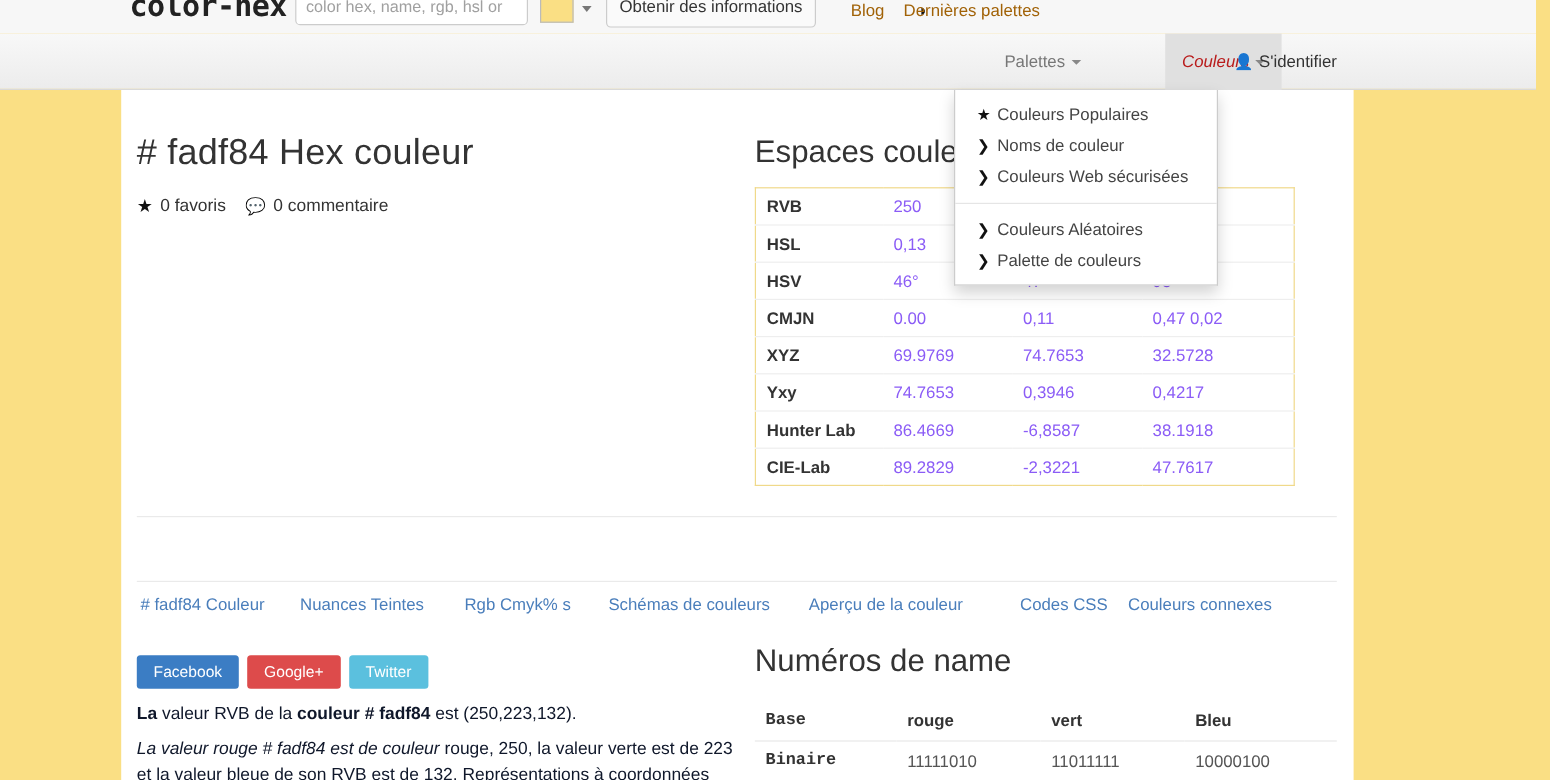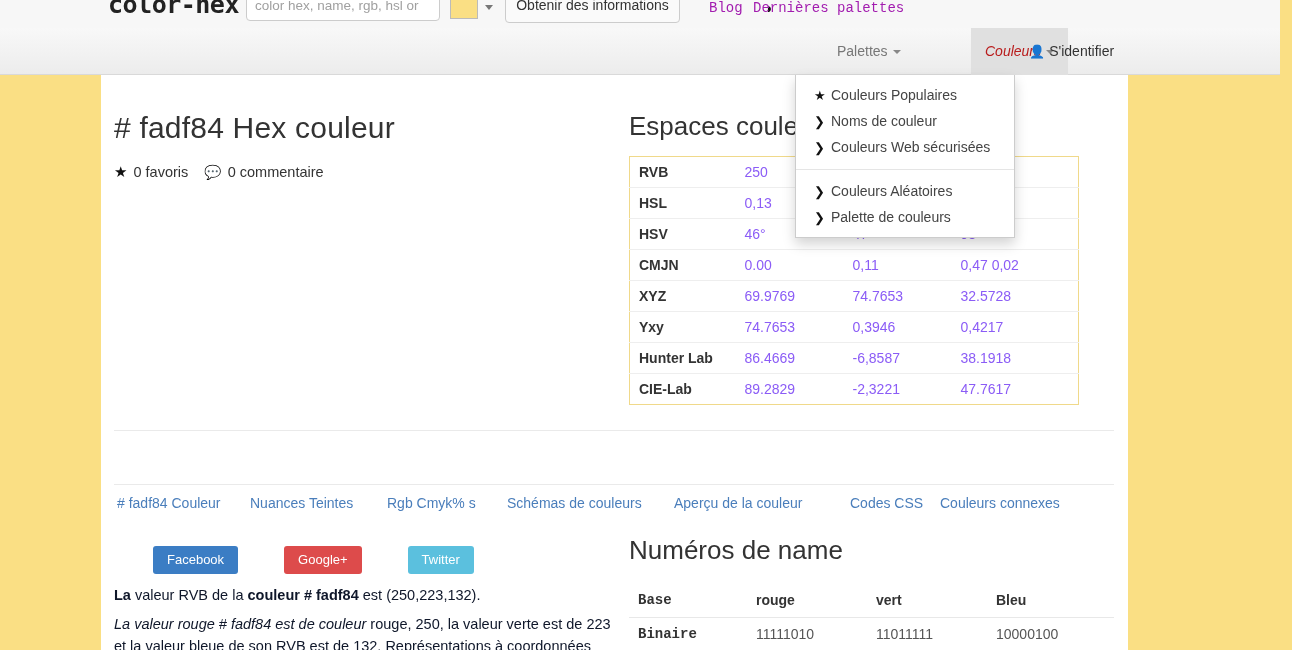--- a/index.html
+++ b/index.html
@@ -56,22 +56,22 @@
   .btn-get-info {
     position: absolute; left: 505px; top: -13px;
     width: 175px; height: 36px;
     background: #fafafa; border: 1px solid #ccc; border-radius: 4px;
     color: #333; font-size: 14px;
     line-height: 34px; text-align: center;
     cursor: pointer;
   }
   .top-link {
     position: absolute; top: 0;
-    font-size: 14px; color: #a21caf;
-    cursor: pointer; text-decoration: none; font-family: Liberation Mono, monospace;
+    font-size: 14px; color: #a16207;
+    cursor: pointer; text-decoration: none;
   }
   .top-link-blog { left: 709px; }
   .top-link-palettes { left: 753px; }
   .drop-icon {
     position: absolute; left: 765px; top: 0px;
     font-size: 14px; color: #111;
   }
 
   
   .navbar {
@@ -220,21 +220,21 @@
   
   .social-row {
     position: absolute; left: 13px; top: 471px;
     display: flex; gap: 7px;
   }
   .social-btn {
     height: 28px; padding: 0 14px;
     border-radius: 3px;
     color: #fff; font-size: 13px;
     line-height: 28px; text-align: center;
-    cursor: pointer; white-space: nowrap; margin-left: 39px;
+    cursor: pointer; white-space: nowrap;
   }
   .sb-facebook { background: #3b7dc4; }
   .sb-google   { background: #dd4b4b; }
   .sb-twitter  { background: #5bc0de; }
 
   .para {
     position: absolute; left: 13px;
     width: 497px;
     font-size: 14.5px; color: #0f172a;
     line-height: 1.55;

